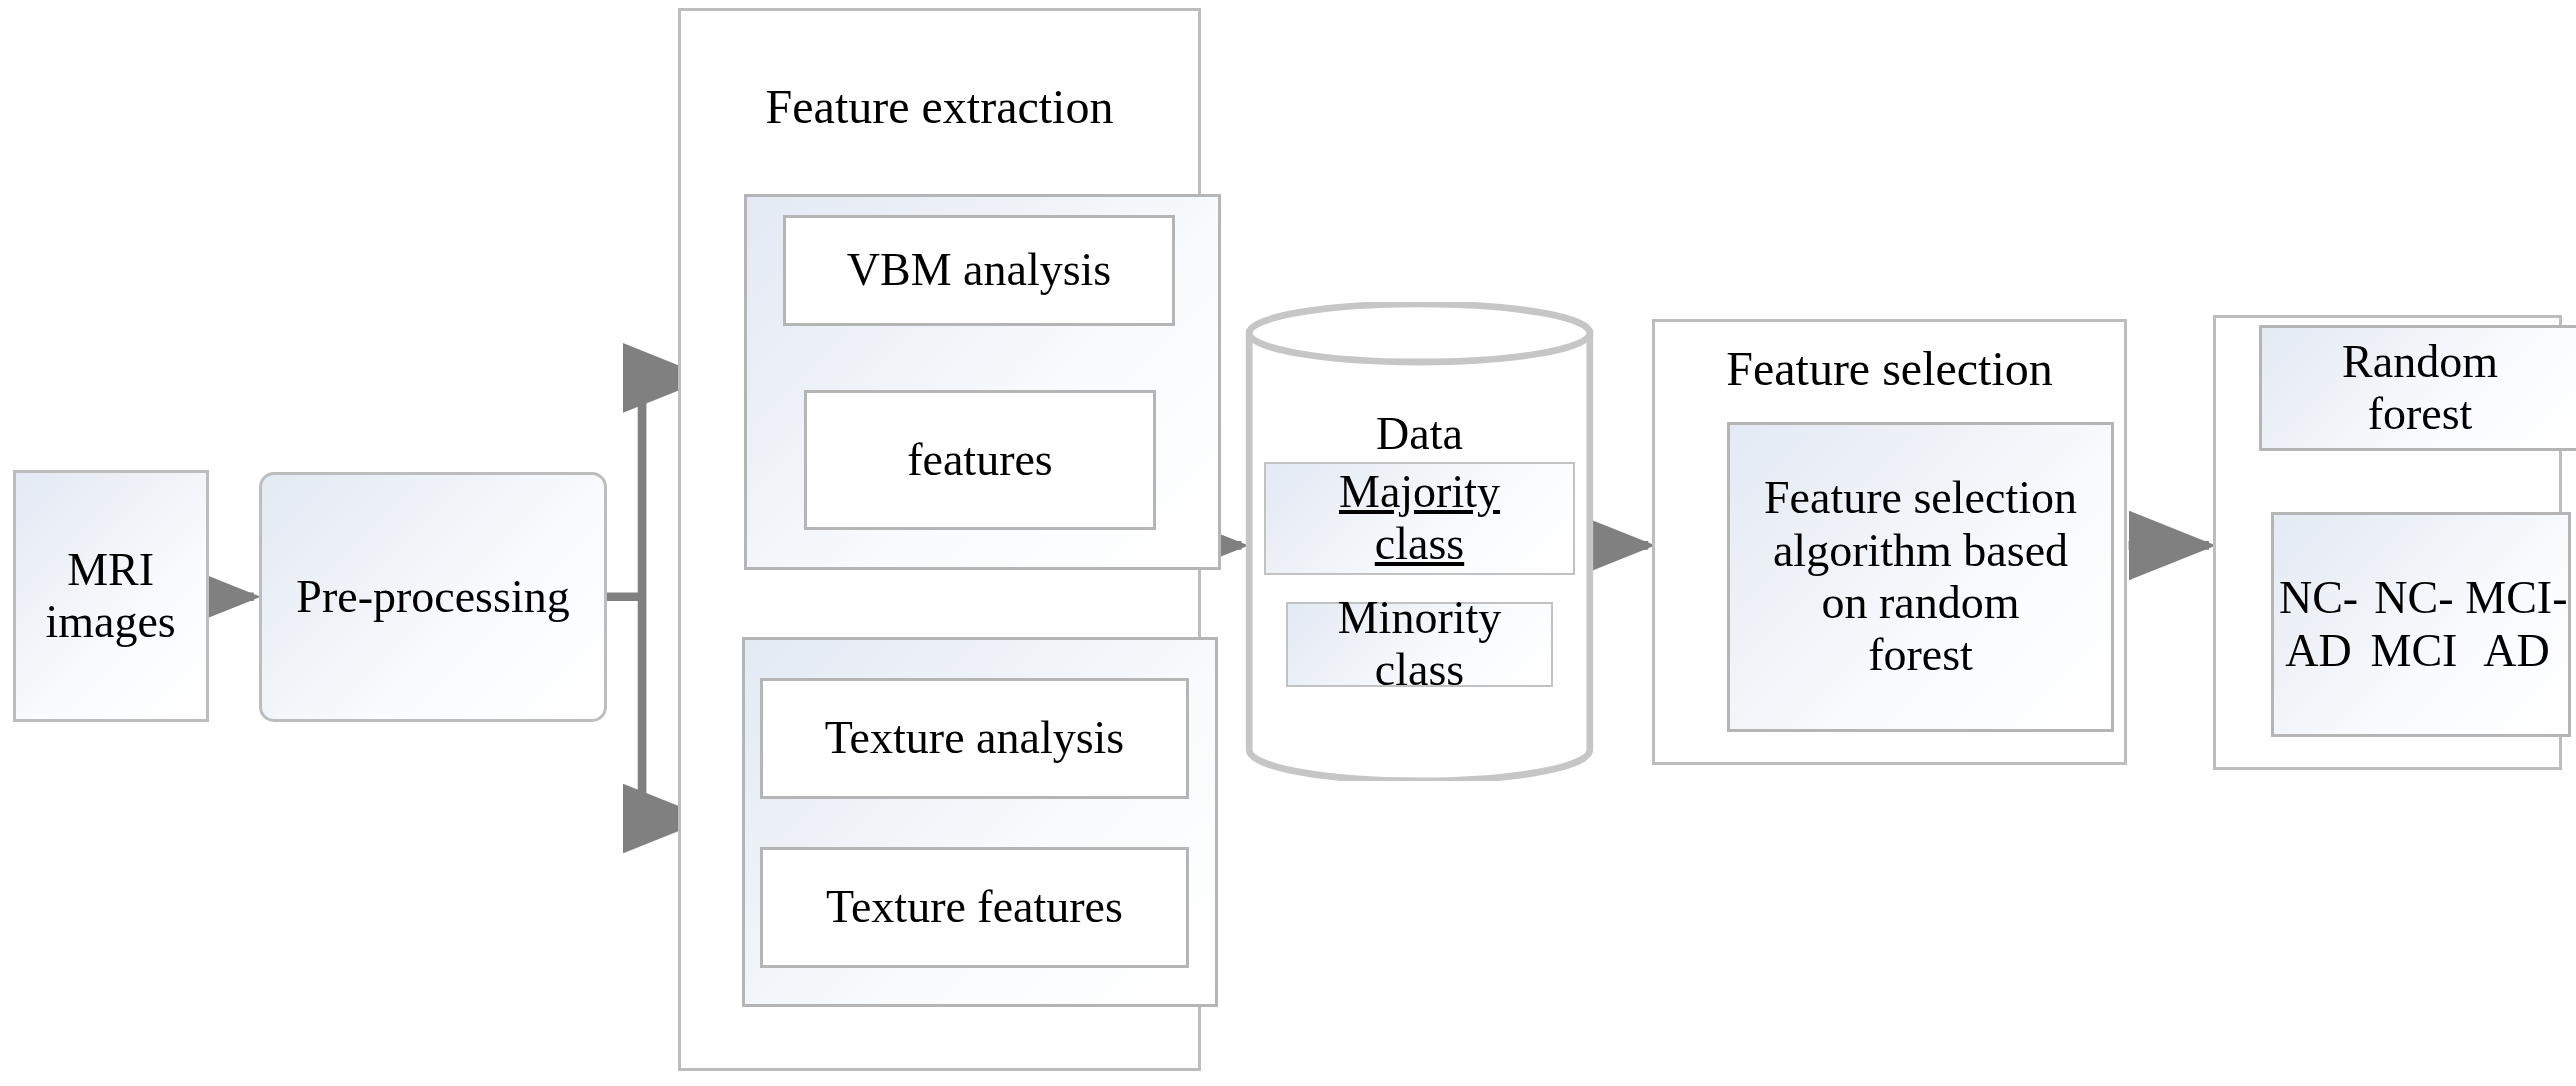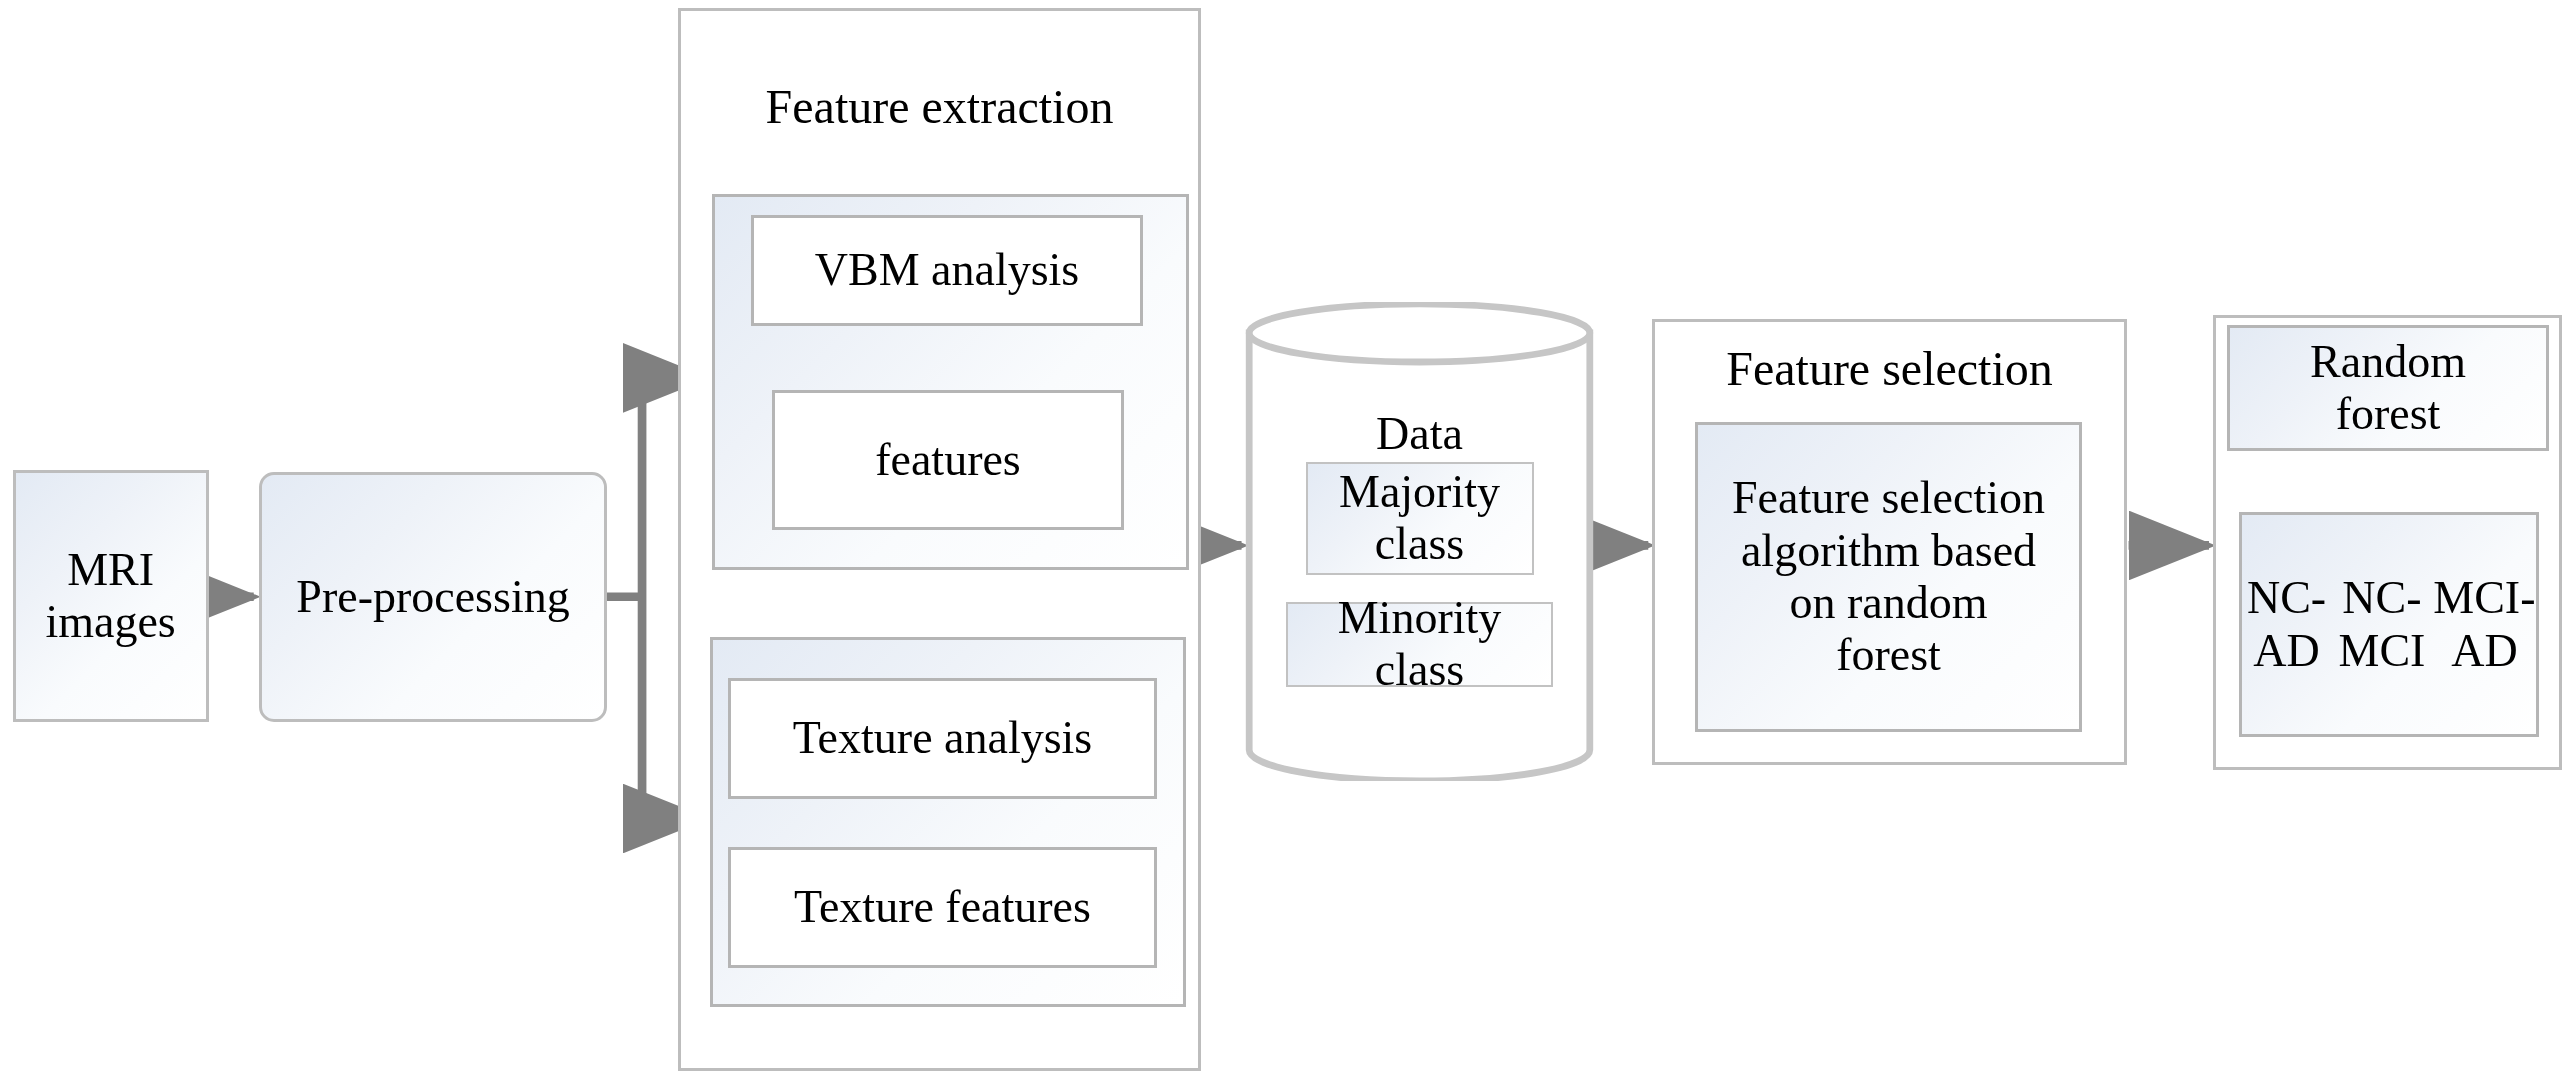--- a/index.html
+++ b/index.html
@@ -31,21 +31,21 @@
     color: #000;
   }
   
   .filled {
     background: linear-gradient(135deg, #e3eaf4 0%, #eef2f8 32%, #f9fbfd 62%, #ffffff 100%);
   }
   .plain {
     background: #ffffff;
   }
   .bd-thick { border: 3.9px solid #bdbdbd; }
-  .bd-mid   { border: 3.9px solid #b5b5b5; }
+  .bd-mid   { border: 3.9px solid #b5b5b5; margin-left: 32px; }
   .bd-thin  { border: 2.9px solid #c2c2c2; }
 
   .container-label {
     position: absolute;
     text-align: center;
     color: #000;
     white-space: nowrap;
   }
 
   
@@ -155,22 +155,22 @@
 
   <div class="cyl-wrap" style="left:1245px; top:302px; width:349px; height:479px;">
     <svg class="cyl-svg" width="349" height="479" viewBox="0 0 360 495" xmlns="http://www.w3.org/2000/svg">
       <path d="M4,32 L4,463 A176,32 0 0 0 356,463 L356,32 Z" fill="#ffffff" stroke="#c6c6c6" stroke-width="7"></path>
       <ellipse cx="180" cy="32" rx="176" ry="30" fill="#ffffff" stroke="#c6c6c6" stroke-width="7"></ellipse>
     </svg>
 
     <div class="cyl-content" style="top:105px;">
       <div class="fs-47" style="color:#000;">Data</div>
 
-      <div class="node filled bd-thin fs-47" style="position:relative; left:0; top:0; width:228px; height:113px;
-                  flex-direction:column; margin-top:1.9px;">
+      <div class="node filled bd-thin fs-47" style="position:relative; left:0; top:0; width:311px; height:113px;
+                  flex-direction:column; margin-top:1.9px;text-decoration:underline;">
         <span>Majority</span>
         <span>class</span>
       </div>
 
       <div class="node filled bd-thin fs-47" style="position:relative; left:0; top:0; width:267px; height:85px;
                   flex-direction:column; margin-top:27px;">
         <span>Minority</span>
         <span>class</span>
       </div>
     </div>

